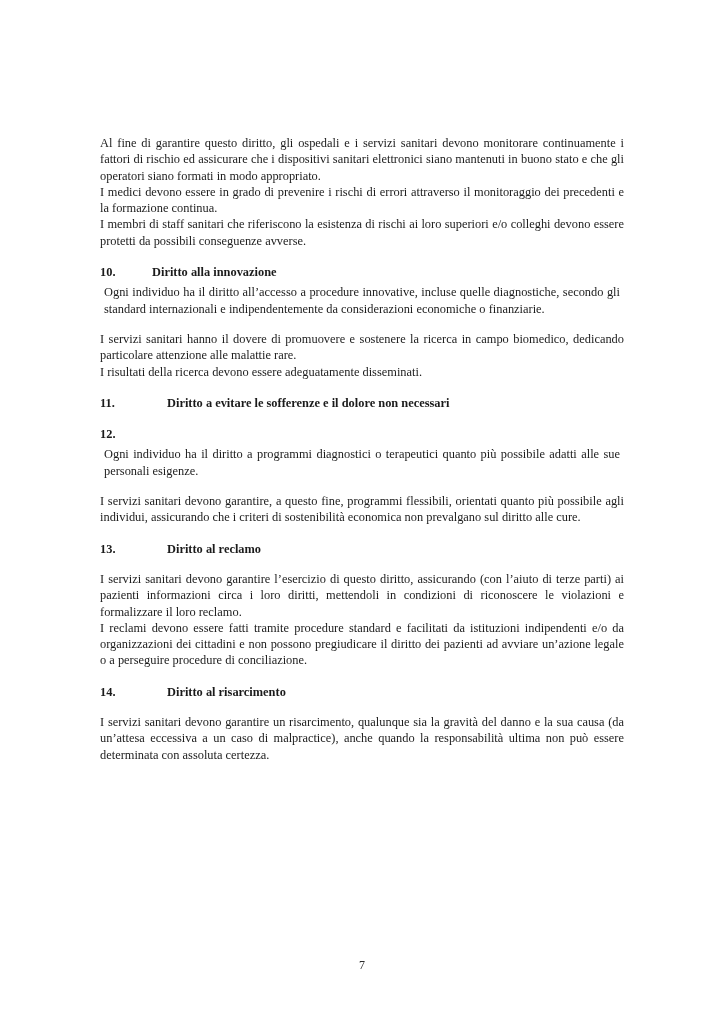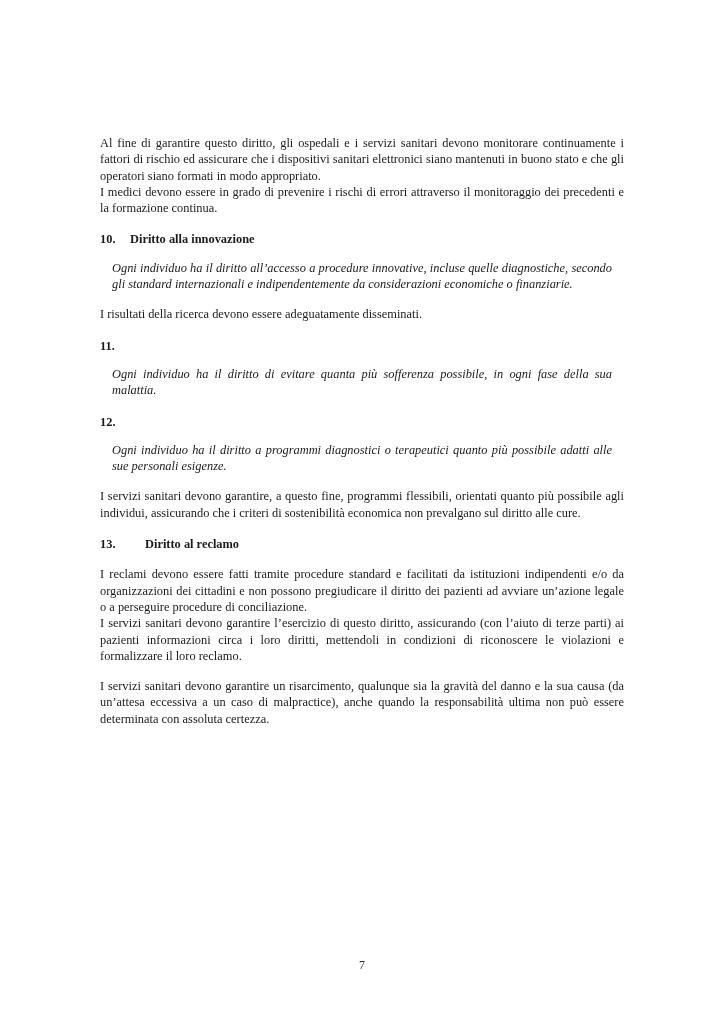--- a/index.html
+++ b/index.html
@@ -21,31 +21,31 @@
     color: #1b1b1b;
   }
   .intro p {
     margin: 0;
     text-align: justify;
   }
   .section-heading {
     display: flex;
     margin: 15px 0 0 0;
     font-weight: bold;
+    gap: 22px;
   }
   .section-heading .num {
     flex: 0 0 auto;
     width: 45px;
   }
   .section-heading.narrow-tab .num {
     width: 30px;
   }
   .statement {
-    margin: 12px;
-    font-style: italic;
+    margin: 4px;
     text-align: justify;
   }
   .section-body {
     margin: 14px 0 0 0;
   }
   .section-body p {
     margin: 0;
     text-align: justify;
   }
   .page-number {
@@ -59,62 +59,68 @@
   }
 </style>
 </head>
 <body>
 
 <div class="page">
 
   <div class="intro">
     <p>Al fine di garantire questo diritto, gli ospedali e i servizi sanitari devono monitorare continuamente i fattori di rischio ed assicurare che i dispositivi sanitari elettronici siano mantenuti in buono stato e che gli operatori siano formati in modo appropriato.</p>
     <p>I medici devono essere in grado di prevenire i rischi di errori attraverso il monitoraggio dei precedenti e la formazione continua.</p>
+    <p>I membri di staff sanitari che riferiscono la esistenza di rischi ai loro superiori e/o colleghi devono essere protetti da possibili conseguenze avverse.</p>
   </div>
 
   <div>
     <div class="section-heading narrow-tab">
       <span class="num">10.</span>
       <span>Diritto alla innovazione</span>
     </div>
     <p class="statement">Ogni individuo ha il diritto all’accesso a procedure innovative, incluse quelle diagnostiche, secondo gli standard internazionali e indipendentemente da considerazioni economiche o finanziarie.</p>
     <div class="section-body">
+      <p>I servizi sanitari hanno il dovere di promuovere e sostenere la ricerca in campo biomedico, dedicando particolare attenzione alle malattie rare.</p>
       <p>I risultati della ricerca devono essere adeguatamente disseminati.</p>
     </div>
   </div>
 
   <div>
     <div class="section-heading">
       <span class="num">11.</span>
+      <span>Diritto a evitare le sofferenze e il dolore non necessari</span>
     </div>
-    <p class="statement">Ogni individuo ha il diritto di evitare quanta più sofferenza possibile, in ogni fase della sua malattia.</p>
   </div>
 
   <div>
     <div class="section-heading">
       <span class="num">12.</span>
     </div>
     <p class="statement">Ogni individuo ha il diritto a programmi diagnostici o terapeutici quanto più possibile adatti alle sue personali esigenze.</p>
     <div class="section-body">
       <p>I servizi sanitari devono garantire, a questo fine, programmi flessibili, orientati quanto più possibile agli individui, assicurando che i criteri di sostenibilità economica non prevalgano sul diritto alle cure.</p>
     </div>
   </div>
 
   <div>
     <div class="section-heading">
       <span class="num">13.</span>
       <span>Diritto al reclamo</span>
     </div>
     <div class="section-body">
+      <p>I servizi sanitari devono garantire l’esercizio di questo diritto, assicurando (con l’aiuto di terze parti) ai pazienti informazioni circa i loro diritti, mettendoli in condizioni di riconoscere le violazioni e formalizzare il loro reclamo.</p>
       <p>I reclami devono essere fatti tramite procedure standard e facilitati da istituzioni indipendenti e/o da organizzazioni dei cittadini e non possono pregiudicare il diritto dei pazienti ad avviare un’azione legale o a perseguire procedure di conciliazione.</p>
-      <p>I servizi sanitari devono garantire l’esercizio di questo diritto, assicurando (con l’aiuto di terze parti) ai pazienti informazioni circa i loro diritti, mettendoli in condizioni di riconoscere le violazioni e formalizzare il loro reclamo.</p>
     </div>
   </div>
 
   <div>
+    <div class="section-heading">
+      <span class="num">14.</span>
+      <span>Diritto al risarcimento</span>
+    </div>
     <div class="section-body">
       <p>I servizi sanitari devono garantire un risarcimento, qualunque sia la gravità del danno e la sua causa (da un’attesa eccessiva a un caso di malpractice), anche quando la responsabilità ultima non può essere determinata con assoluta certezza.</p>
     </div>
   </div>
 
   <div class="page-number">7</div>
 
 </div>
 
 </body></html>

